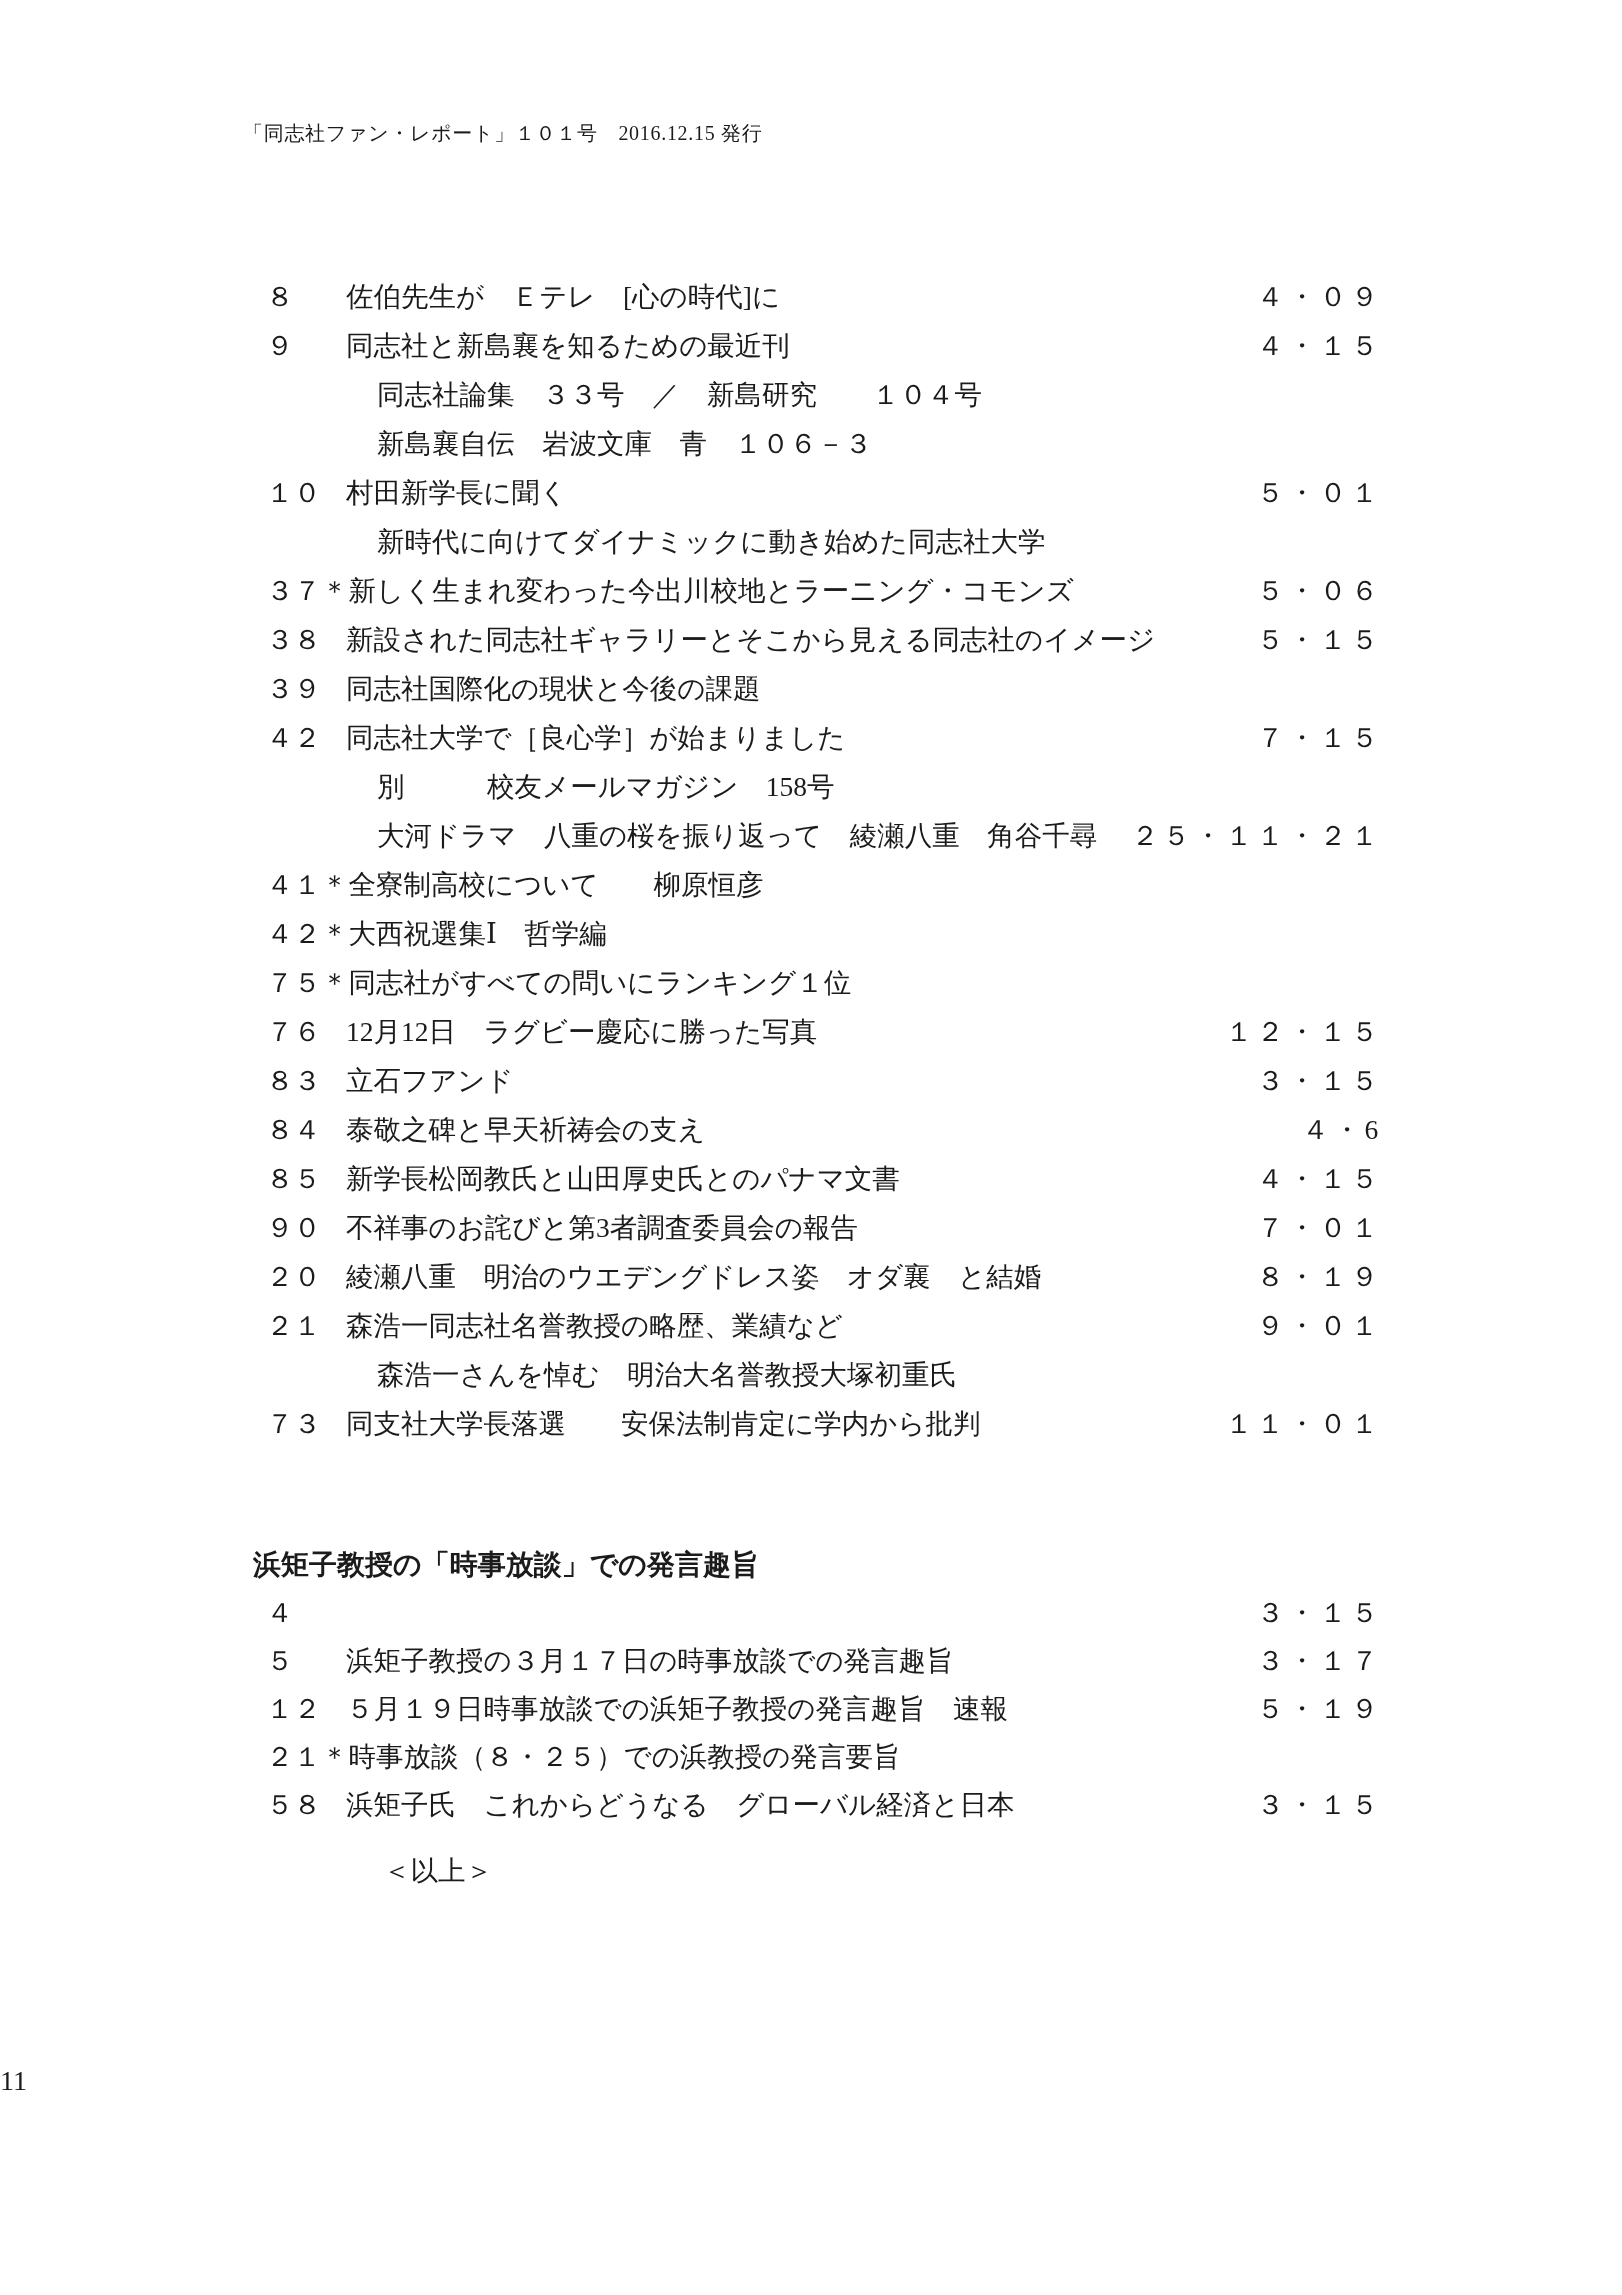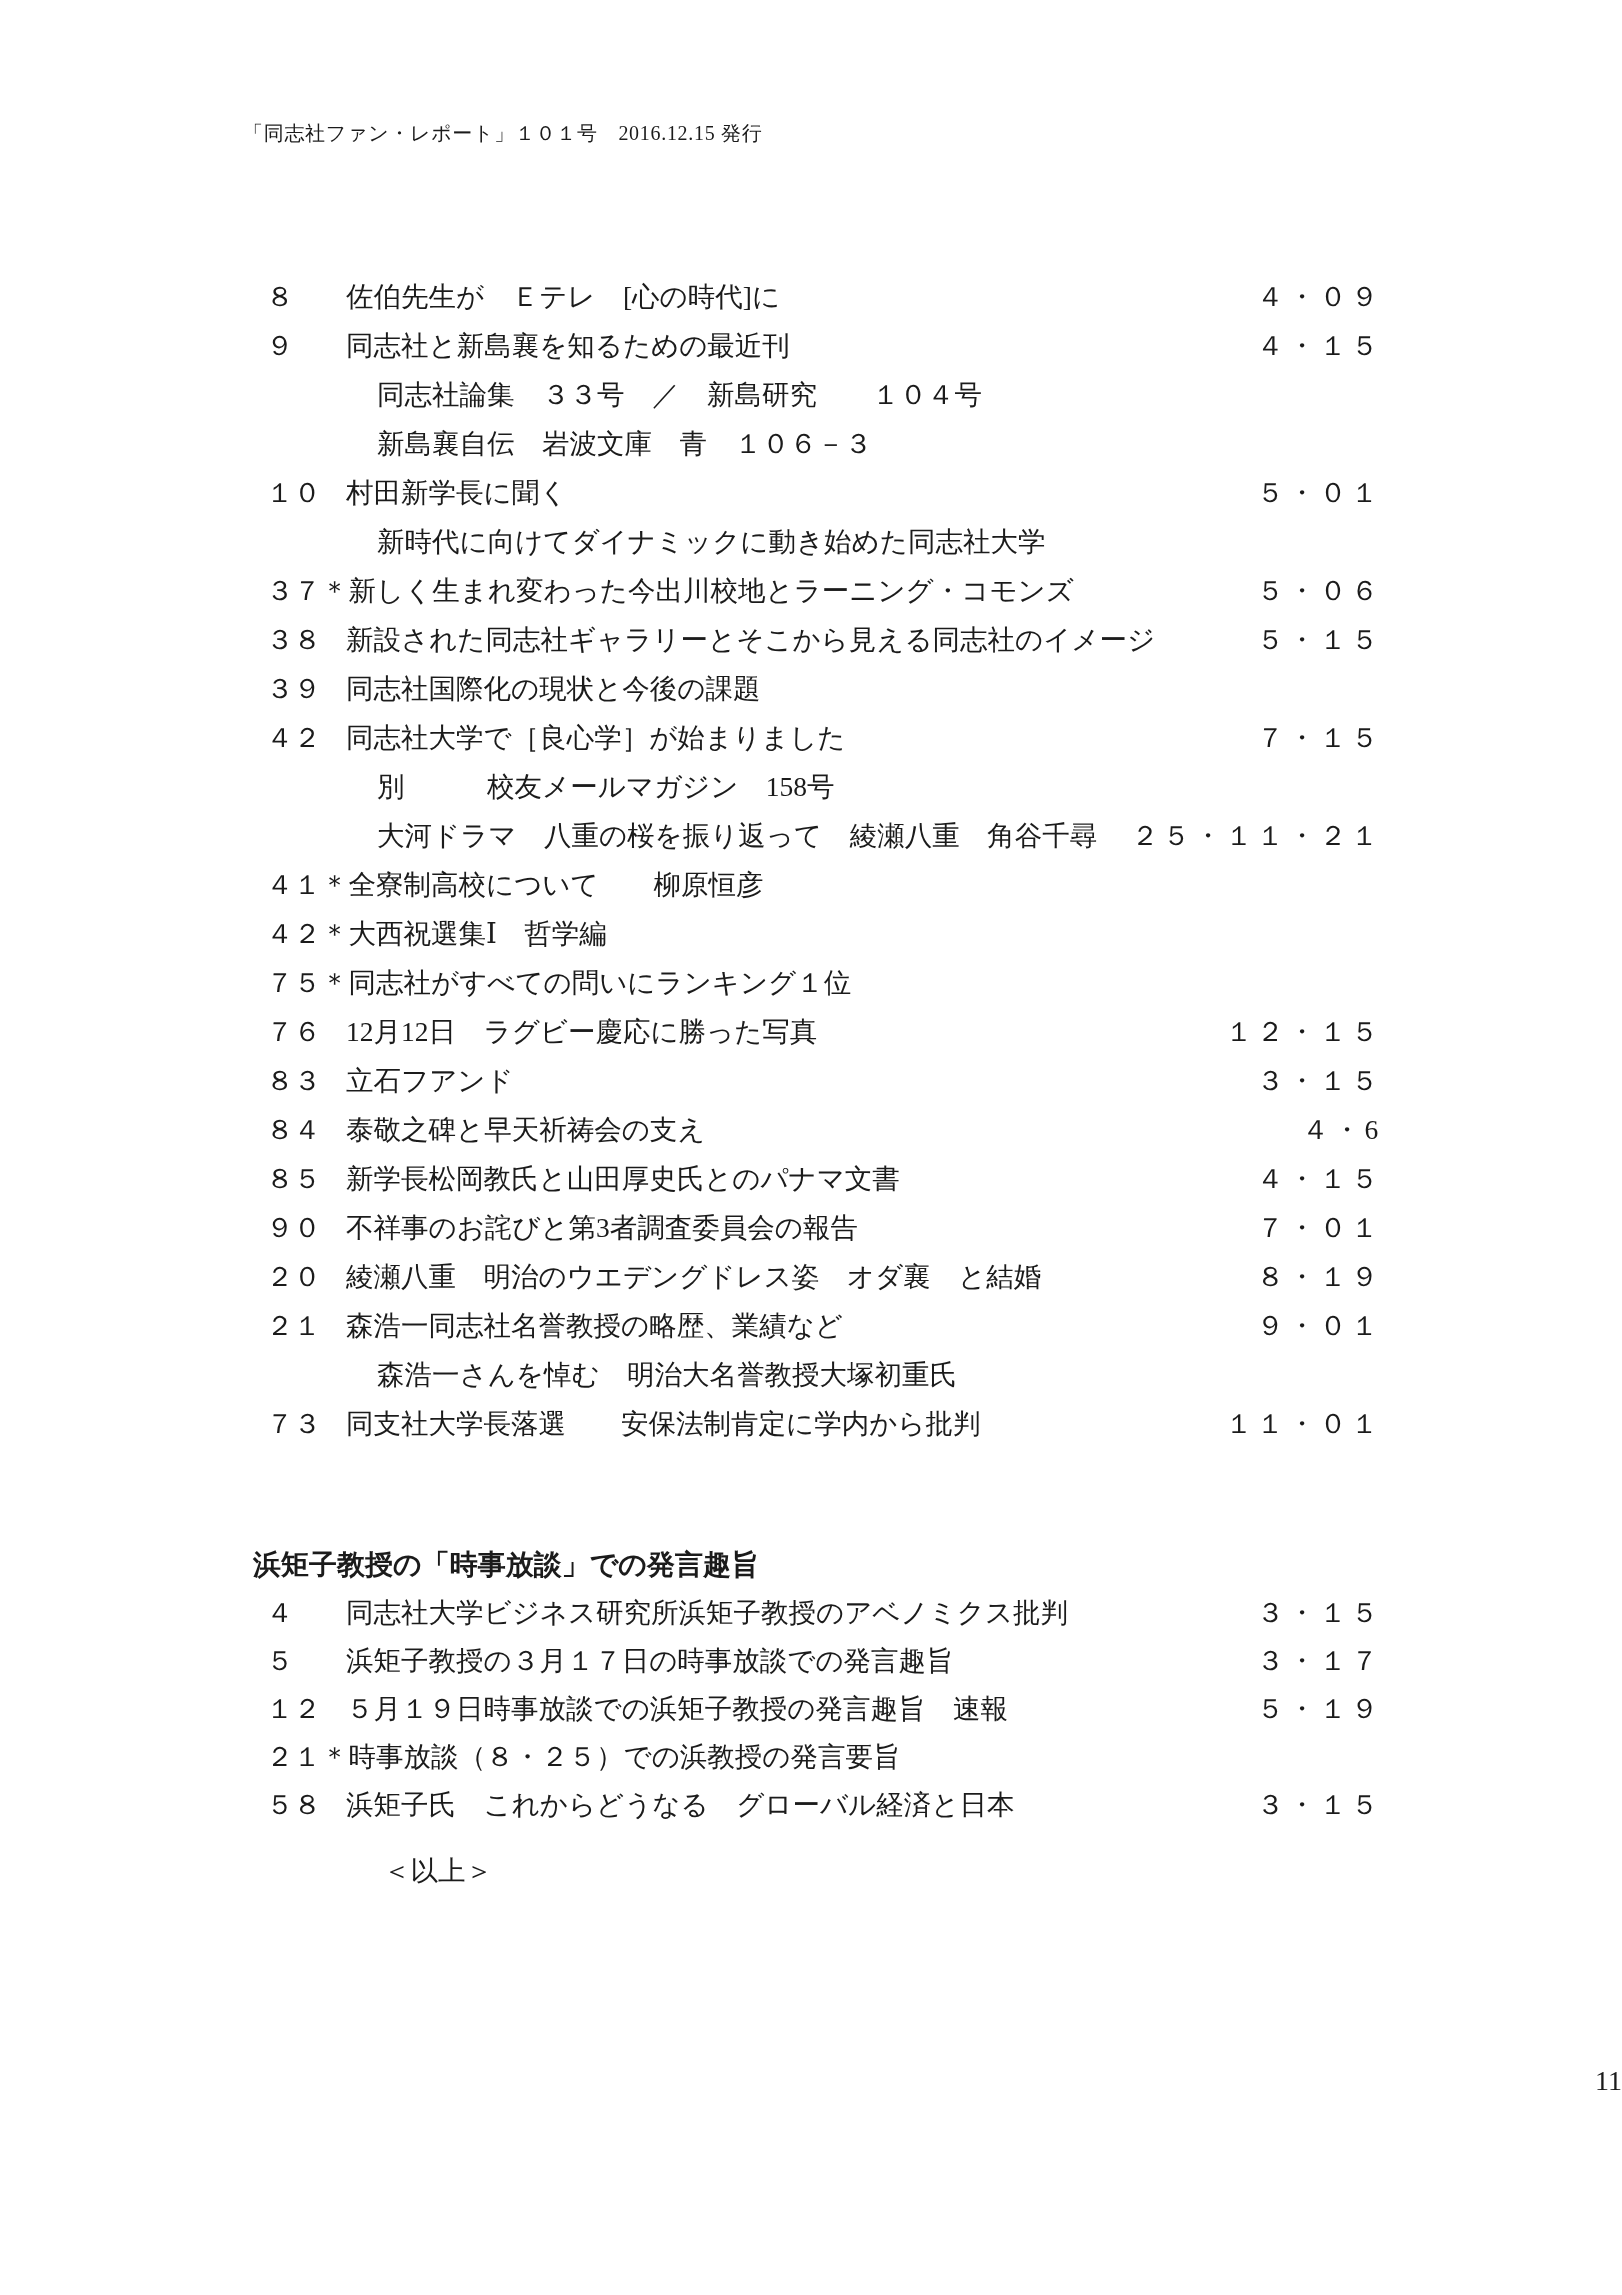--- a/index.html
+++ b/index.html
@@ -35,21 +35,21 @@
   .section-heading{
     position:absolute;left:253px;top:1548px;
     font-family:"Liberation Sans","DejaVu Sans",sans-serif;
     font-weight:bold;
     font-size:28px;line-height:1.2;
     white-space:pre;
   }
   .closing .title{padding-left:37px;margin-top:36px;}
   .pagenum{
     position:absolute;left:0;top:2065px;width:100%;
-    text-align:right;font-size:28px;
+    text-align:left;font-size:28px;
   }
 </style>
 </head>
 <body>
 
 <div class="page">
   <div class="header">「同志社ファン・レポート」１０１号　2016.12.15 発行</div>
 
   <div class="toc toc-upper">
       <div class="row">
@@ -173,21 +173,20 @@
     <span class="date">１１・０１</span>
   </div>
     </div>
 
   <div class="section-heading">浜矩子教授の「時事放談」での発言趣旨</div>
 
   <div class="toc toc-lower">
 
   <div class="row">
     <span class="no">４</span>
-    <span class="title">同志社大学ビジネス研究所浜矩子教授のアベノミクス批判</span>
     <span class="date">３・１５</span>
   </div>
       <div class="row">
     <span class="no">５</span>
     <span class="title">浜矩子教授の３月１７日の時事放談での発言趣旨</span>
     <span class="date">３・１７</span>
   </div>
       <div class="row">
     <span class="no">１２</span>
     <span class="title">５月１９日時事放談での浜矩子教授の発言趣旨　速報</span>

